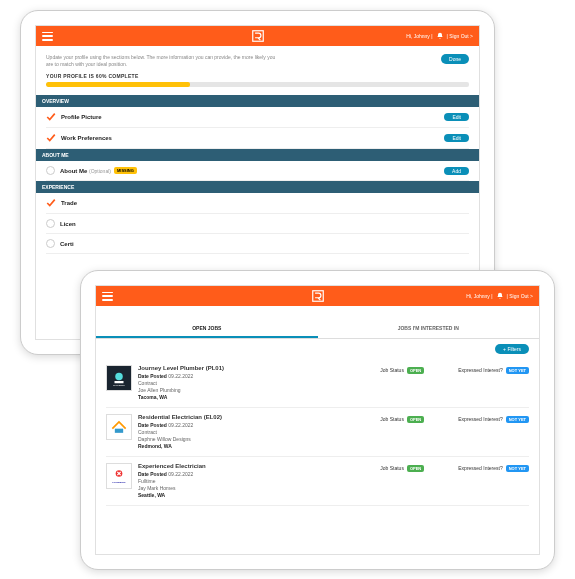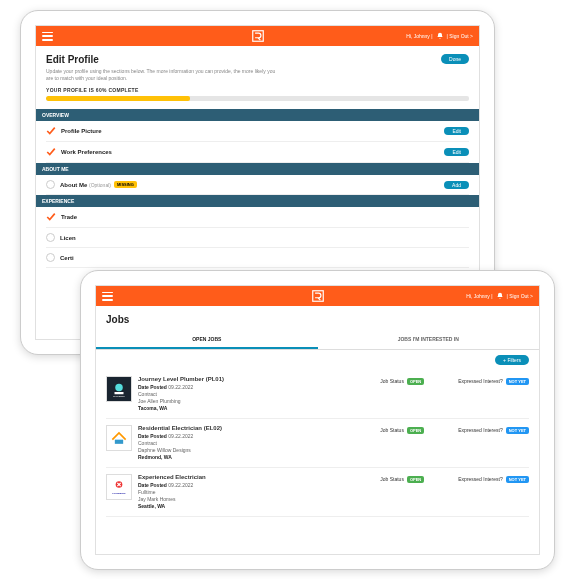--- a/index.html
+++ b/index.html
@@ -71,21 +71,20 @@
       <span>Hi, Johnny |</span>
       <svg class="bell" viewBox="0 0 24 24">
             <path fill="#fff" d="M12 2a6 6 0 0 0-6 6v4l-2 3h16l-2-3V8a6 6 0 0 0-6-6zm-2 16a2 2 0 0 0 4 0h-4z"></path>
           </svg>
       <span>| Sign Out &gt;</span>
     </div>
   </div>
   <div class="body">
     <div class="title-row">
       <div>
-        <div class="title">Edit Profile</div>
         <div class="subtitle">Update your profile using the sections below. The more information you can provide, the more likely you are to match with your ideal position.</div>
       </div>
       <button class="done-btn">Done</button>
     </div>
     <div class="prog-label">YOUR PROFILE IS 60% COMPLETE</div>
     <div class="prog-bar">
           <div class="prog-fill" style="width:34%"></div>
         </div>
 
     <div class="section-hdr">OVERVIEW</div>
@@ -150,21 +149,20 @@
     </div>
     <div class="hr">
       <span>Hi, Johnny |</span>
       <svg class="bell" viewBox="0 0 24 24">
             <path fill="#fff" d="M12 2a6 6 0 0 0-6 6v4l-2 3h16l-2-3V8a6 6 0 0 0-6-6zm-2 16a2 2 0 0 0 4 0h-4z"></path>
           </svg>
       <span>| Sign Out &gt;</span>
     </div>
   </div>
   <div class="body">
-    <div class="title">Jobs</div>
     <div class="tabs">
       <div class="tab active">OPEN JOBS</div>
       <div class="tab">JOBS I'M INTERESTED IN</div>
     </div>
     <div class="filters-row">
       <button class="filters-btn">+ Filters</button>
     </div>
 
     <div class="job">
       <div class="job-logo dark">

